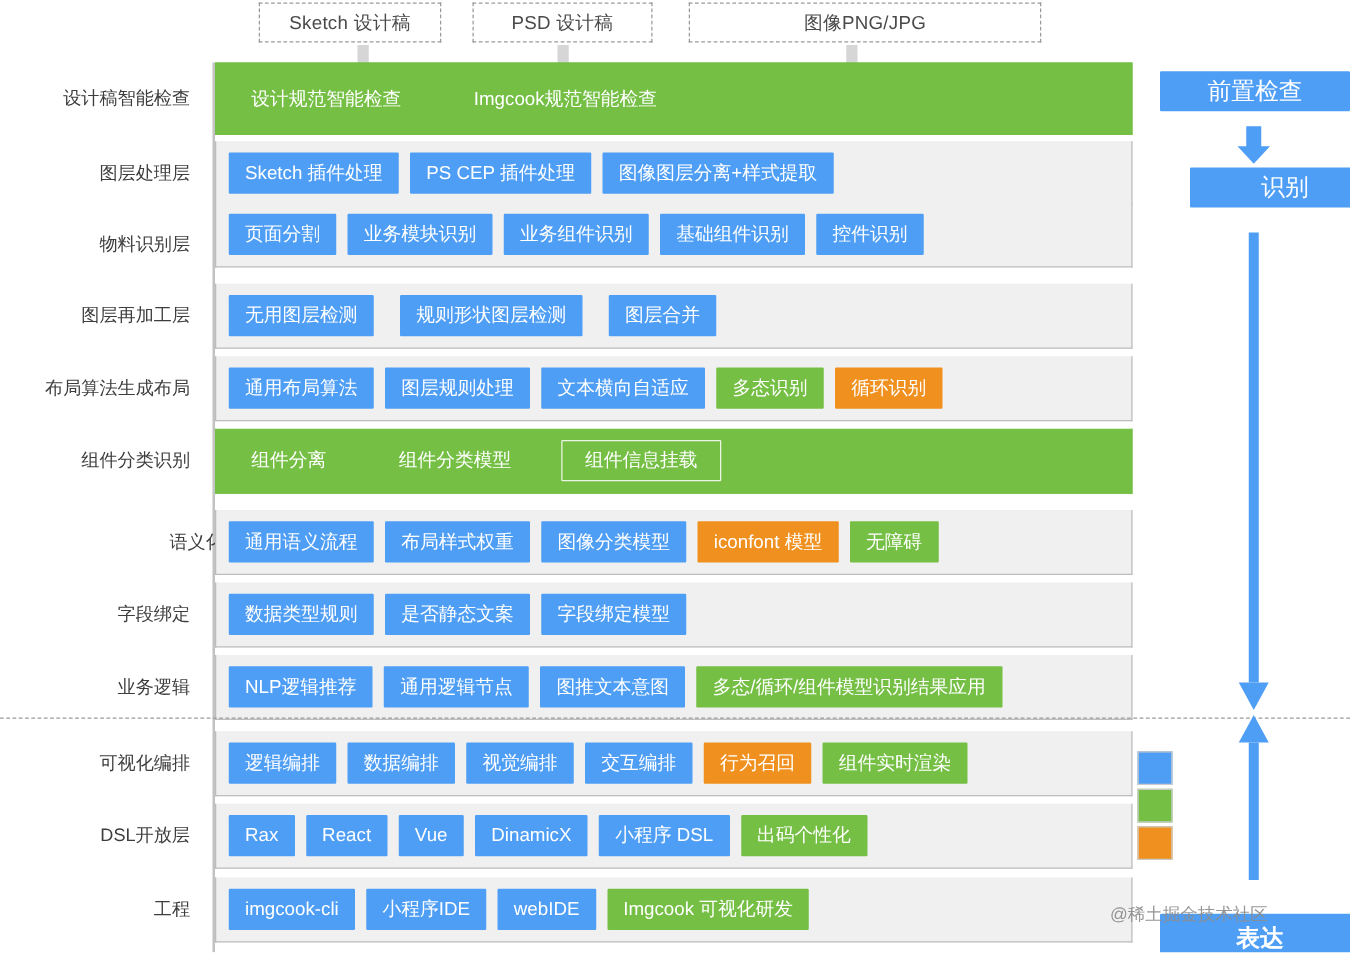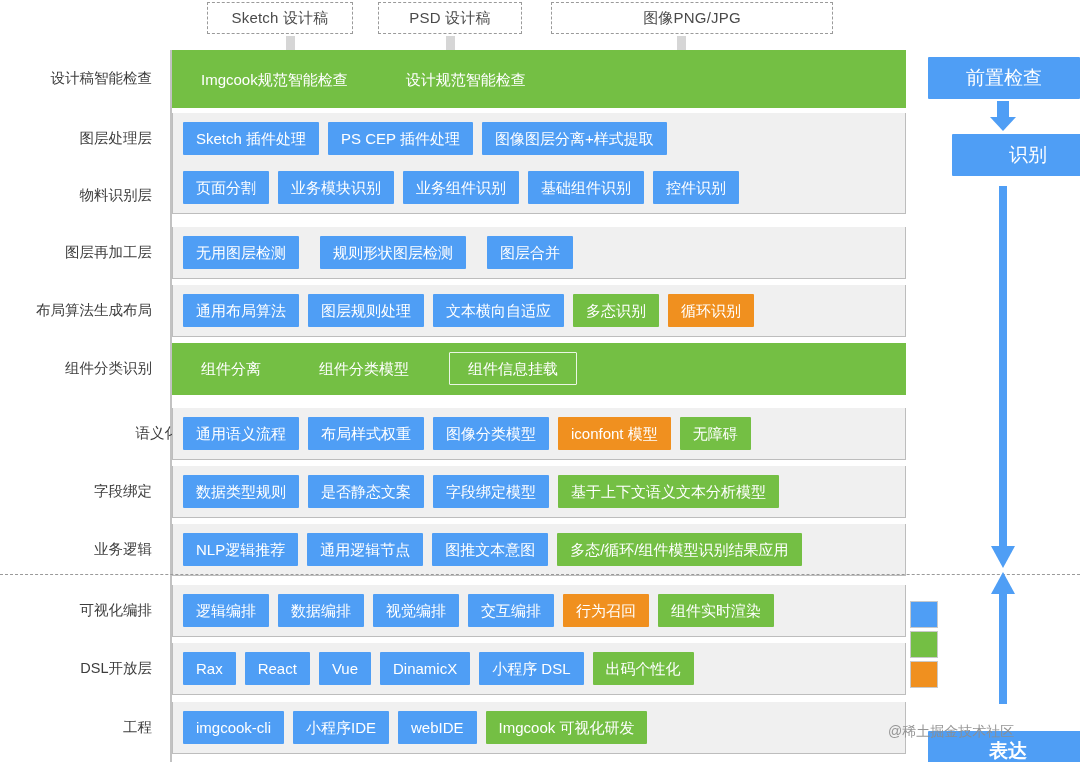--- a/index.html
+++ b/index.html
@@ -126,21 +126,21 @@
   
   .phase-col {
     position: absolute;
     left: 928px; top: 0;
     width: 152px; height: 762px;
   }
   .phase-box {
     position: absolute;
     left: 0;
     width: 152px;
-    height: 42px;
+    height: 32px;
     background: #4f9ef5;
     color: #ffffff;
     font-size: 19px;
     display: flex;
     align-items: center;
     justify-content: center;
     border-radius: 1px;
   }
   .phase-box.p1 { top: 57px; }
   .phase-box.p2 { top: 134px; margin-left: 24px; }
@@ -252,22 +252,22 @@
       <div class="row-label" style="top: 374px; margin-left: 27px;">语义化</div>
       <div class="row-label" style="top: 432px;">字段绑定</div>
       <div class="row-label" style="top: 490px;">业务逻辑</div>
       <div class="row-label" style="top: 551px;">可视化编排</div>
       <div class="row-label" style="top: 609px;">DSL开放层</div>
       <div class="row-label" style="top: 668px;">工程</div>
     </div>
 
   <div class="stack" id="stack">
       <div class="band greenband first" style="position: absolute; top: 0px; height: 58px;">
+        <div class="chip plain" style="margin-right: 22px; padding-left: 18px; padding-right: 18px;">设计规范智能检查</div>
         <div class="chip plain" style="margin-right: 22px; padding-left: 18px; padding-right: 18px;">Imgcook规范智能检查</div>
-        <div class="chip plain" style="margin-right: 22px; padding-left: 18px; padding-right: 18px;">设计规范智能检查</div>
       </div>
       <div class="band" style="position: absolute; top: 63px; height: 52px;">
         <div class="chip blue">Sketch 插件处理</div>
         <div class="chip blue">PS CEP 插件处理</div>
         <div class="chip blue">图像图层分离+样式提取</div>
       </div>
       <div class="band" style="position: absolute; top: 112px; height: 52px;">
         <div class="chip blue">页面分割</div>
         <div class="chip blue">业务模块识别</div>
         <div class="chip blue">业务组件识别</div>
@@ -295,21 +295,20 @@
         <div class="chip blue">通用语义流程</div>
         <div class="chip blue">布局样式权重</div>
         <div class="chip blue">图像分类模型</div>
         <div class="chip orange">iconfont 模型</div>
         <div class="chip green">无障碍</div>
       </div>
       <div class="band" style="position: absolute; top: 416px; height: 52px;">
         <div class="chip blue">数据类型规则</div>
         <div class="chip blue">是否静态文案</div>
         <div class="chip blue">字段绑定模型</div>
-        <div class="chip green">基于上下文语义文本分析模型</div>
       </div>
       <div class="band" style="position: absolute; top: 474px; height: 52px;">
         <div class="chip blue">NLP逻辑推荐</div>
         <div class="chip blue">通用逻辑节点</div>
         <div class="chip blue">图推文本意图</div>
         <div class="chip green">多态/循环/组件模型识别结果应用</div>
       </div>
       <div class="band" style="position: absolute; top: 535px; height: 52px;">
         <div class="chip blue">逻辑编排</div>
         <div class="chip blue">数据编排</div>

